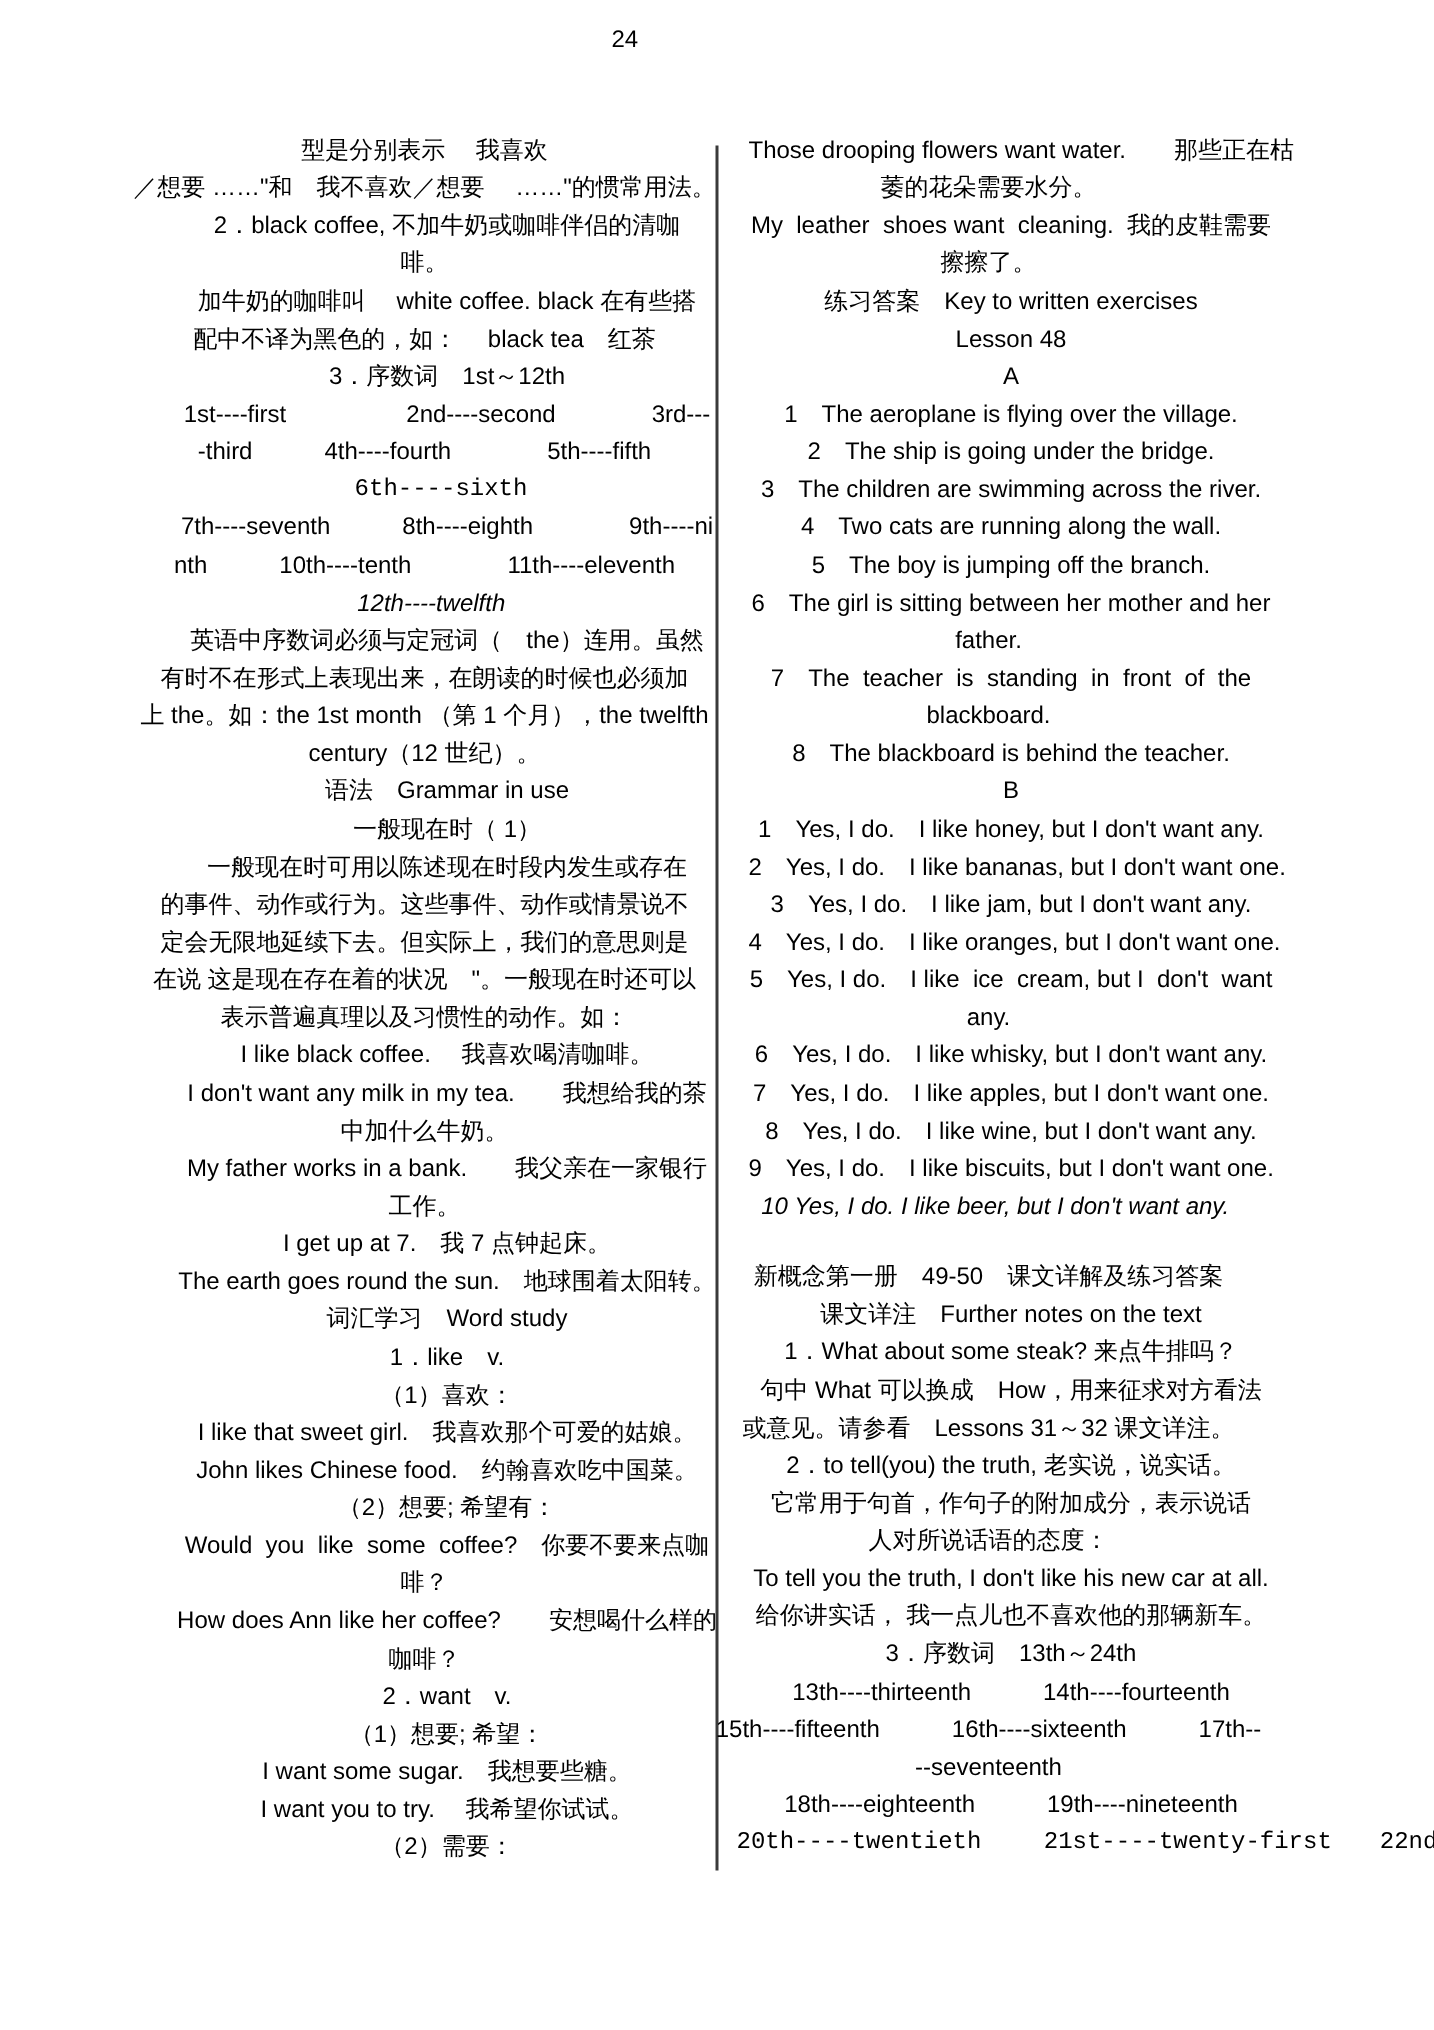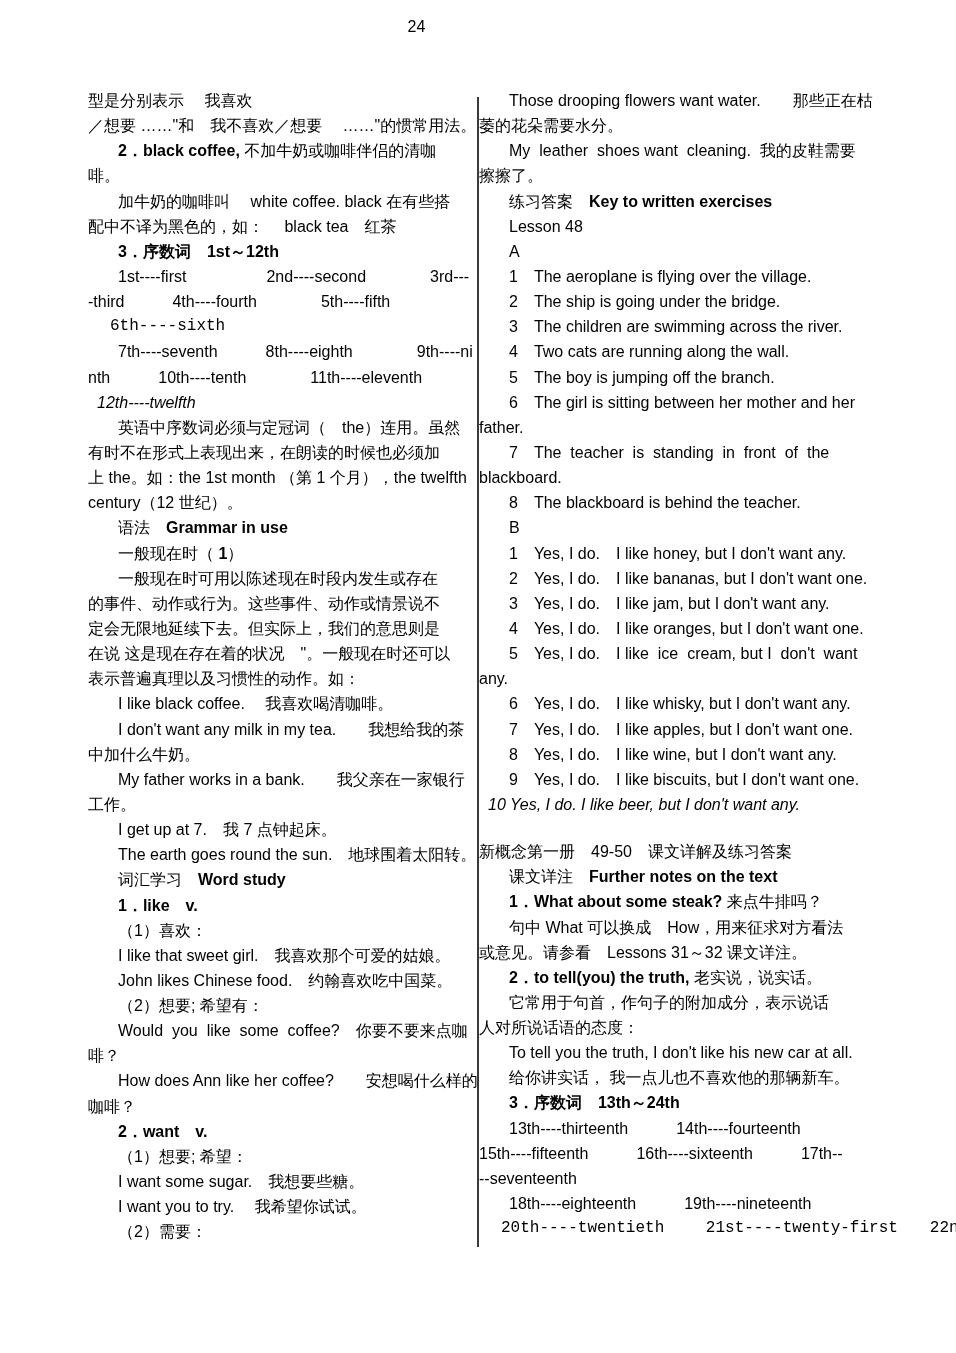--- a/index.html
+++ b/index.html
@@ -12,34 +12,35 @@
     overflow:hidden;
   }
   .page-number{
     position:absolute;top:18px;left:0;width:833px;
     text-align:center;font-size:16px;color:#000;
   }
   .column{
     position:absolute;top:88px;
     font-size:16px;line-height:25.15px;
     white-space:pre;
+    text-align:center;
   }
   .col-left{left:88px;width:390px;}
-  .col-right{left:479px;width:380px;}
+  .col-right{left:469px;width:380px;}
   .divider{
     position:absolute;left:477px;top:97px;
     width:2px;height:1150px;background:#3a3a3a;
   }
   .line{height:25.15px;}
   .line.blank{height:22px;}
   .i0{padding-left:0;}
   .i1{padding-left:9px;font-style:italic;}
   .i2{padding-left:30px;}
   .i3{padding-left:22px;font-family:Liberation Mono, monospace;}
-  .b{font-weight:bold;}
+  .b{font-weight:normal;}
 </style>
 </head>
 <body>
 
 <div class="page">
   <div class="page-number">24</div>
   <div class="divider"></div>
   <div class="column col-left" id="left-col"><div class="line i0">型是分别表示　 我喜欢</div><div class="line i0">／想要 ……"和　我不喜欢／想要　 ……"的惯常用法。</div><div class="line i2"><span class="b">2．black coffee,</span><span> 不加牛奶或咖啡伴侣的清咖</span></div><div class="line i0">啡。</div><div class="line i2">加牛奶的咖啡叫　 white coffee. black 在有些搭</div><div class="line i0">配中不译为黑色的，如：　 black tea　红茶</div><div class="line i2"><span class="b">3．序数词　1st～12th</span></div><div class="line i2">1st----first　　　　　2nd----second　　　　3rd---</div><div class="line i0">-third　　　4th----fourth　　　　5th----fifth</div><div class="line i3">6th----sixth</div><div class="line i2">7th----seventh　　　8th----eighth　　　　9th----ni</div><div class="line i0">nth　　　10th----tenth　　　　11th----eleventh</div><div class="line i1">12th----twelfth</div><div class="line i2">英语中序数词必须与定冠词（　the）连用。虽然</div><div class="line i0">有时不在形式上表现出来，在朗读的时候也必须加</div><div class="line i0">上 the。如：the 1st month （第 1 个月），the twelfth</div><div class="line i0">century（12 世纪）。</div><div class="line i2"><span>语法　</span><span class="b">Grammar in use</span></div><div class="line i2"><span>一般现在时（ </span><span class="b">1</span><span>）</span></div><div class="line i2">一般现在时可用以陈述现在时段内发生或存在</div><div class="line i0">的事件、动作或行为。这些事件、动作或情景说不</div><div class="line i0">定会无限地延续下去。但实际上，我们的意思则是</div><div class="line i0">在说 这是现在存在着的状况　"。一般现在时还可以</div><div class="line i0">表示普遍真理以及习惯性的动作。如：</div><div class="line i2">I like black coffee.　 我喜欢喝清咖啡。</div><div class="line i2">I don't want any milk in my tea.　　我想给我的茶</div><div class="line i0">中加什么牛奶。</div><div class="line i2">My father works in a bank.　　我父亲在一家银行</div><div class="line i0">工作。</div><div class="line i2">I get up at 7.　我 7 点钟起床。</div><div class="line i2">The earth goes round the sun.　地球围着太阳转。</div><div class="line i2"><span>词汇学习　</span><span class="b">Word study</span></div><div class="line i2"><span class="b">1．like　v.</span></div><div class="line i2">（1）喜欢：</div><div class="line i2">I like that sweet girl.　我喜欢那个可爱的姑娘。</div><div class="line i2">John likes Chinese food.　约翰喜欢吃中国菜。</div><div class="line i2">（2）想要; 希望有：</div><div class="line i2">Would  you  like  some  coffee?　你要不要来点咖</div><div class="line i0">啡？</div><div class="line i2">How does Ann like her coffee?　　安想喝什么样的</div><div class="line i0">咖啡？</div><div class="line i2"><span class="b">2．want　v.</span></div><div class="line i2">（1）想要; 希望：</div><div class="line i2">I want some sugar.　我想要些糖。</div><div class="line i2">I want you to try.　 我希望你试试。</div><div class="line i2">（2）需要：</div></div>
   <div class="column col-right" id="right-col"><div class="line i2">Those drooping flowers want water.　　那些正在枯</div><div class="line i0">萎的花朵需要水分。</div><div class="line i2">My  leather  shoes want  cleaning.  我的皮鞋需要</div><div class="line i0">擦擦了。</div><div class="line i2"><span>练习答案　</span><span class="b">Key to written exercises</span></div><div class="line i2">Lesson 48</div><div class="line i2">A</div><div class="line i2">1　The aeroplane is flying over the village.</div><div class="line i2">2　The ship is going under the bridge.</div><div class="line i2">3　The children are swimming across the river.</div><div class="line i2">4　Two cats are running along the wall.</div><div class="line i2">5　The boy is jumping off the branch.</div><div class="line i2">6　The girl is sitting between her mother and her</div><div class="line i0">father.</div><div class="line i2">7　The  teacher  is  standing  in  front  of  the</div><div class="line i0">blackboard.</div><div class="line i2">8　The blackboard is behind the teacher.</div><div class="line i2">B</div><div class="line i2">1　Yes, I do.　I like honey, but I don't want any.</div><div class="line i2">2　Yes, I do.　I like bananas, but I don't want one.</div><div class="line i2">3　Yes, I do.　I like jam, but I don't want any.</div><div class="line i2">4　Yes, I do.　I like oranges, but I don't want one.</div><div class="line i2">5　Yes, I do.　I like  ice  cream, but I  don't  want</div><div class="line i0">any.</div><div class="line i2">6　Yes, I do.　I like whisky, but I don't want any.</div><div class="line i2">7　Yes, I do.　I like apples, but I don't want one.</div><div class="line i2">8　Yes, I do.　I like wine, but I don't want any.</div><div class="line i2">9　Yes, I do.　I like biscuits, but I don't want one.</div><div class="line i1">10 Yes, I do. I like beer, but I don't want any.</div><div class="line blank i0"></div><div class="line i0">新概念第一册　49-50　课文详解及练习答案</div><div class="line i2"><span>课文详注　</span><span class="b">Further notes on the text</span></div><div class="line i2"><span class="b">1．What about some steak?</span><span> 来点牛排吗？</span></div><div class="line i2">句中 What 可以换成　How，用来征求对方看法</div><div class="line i0">或意见。请参看　Lessons 31～32 课文详注。</div><div class="line i2"><span class="b">2．to tell(you) the truth,</span><span> 老实说，说实话。</span></div><div class="line i2">它常用于句首，作句子的附加成分，表示说话</div><div class="line i0">人对所说话语的态度：</div><div class="line i2">To tell you the truth, I don't like his new car at all.</div><div class="line i2">给你讲实话， 我一点儿也不喜欢他的那辆新车。</div><div class="line i2"><span class="b">3．序数词　13th～24th</span></div><div class="line i2">13th----thirteenth　　　14th----fourteenth</div><div class="line i0">15th----fifteenth　　　16th----sixteenth　　　17th--</div><div class="line i0">--seventeenth</div><div class="line i2">18th----eighteenth　　　19th----nineteenth</div><div class="line i3">20th----twentieth　　 21st----twenty-first　　22nd-</div></div>
 </div>

